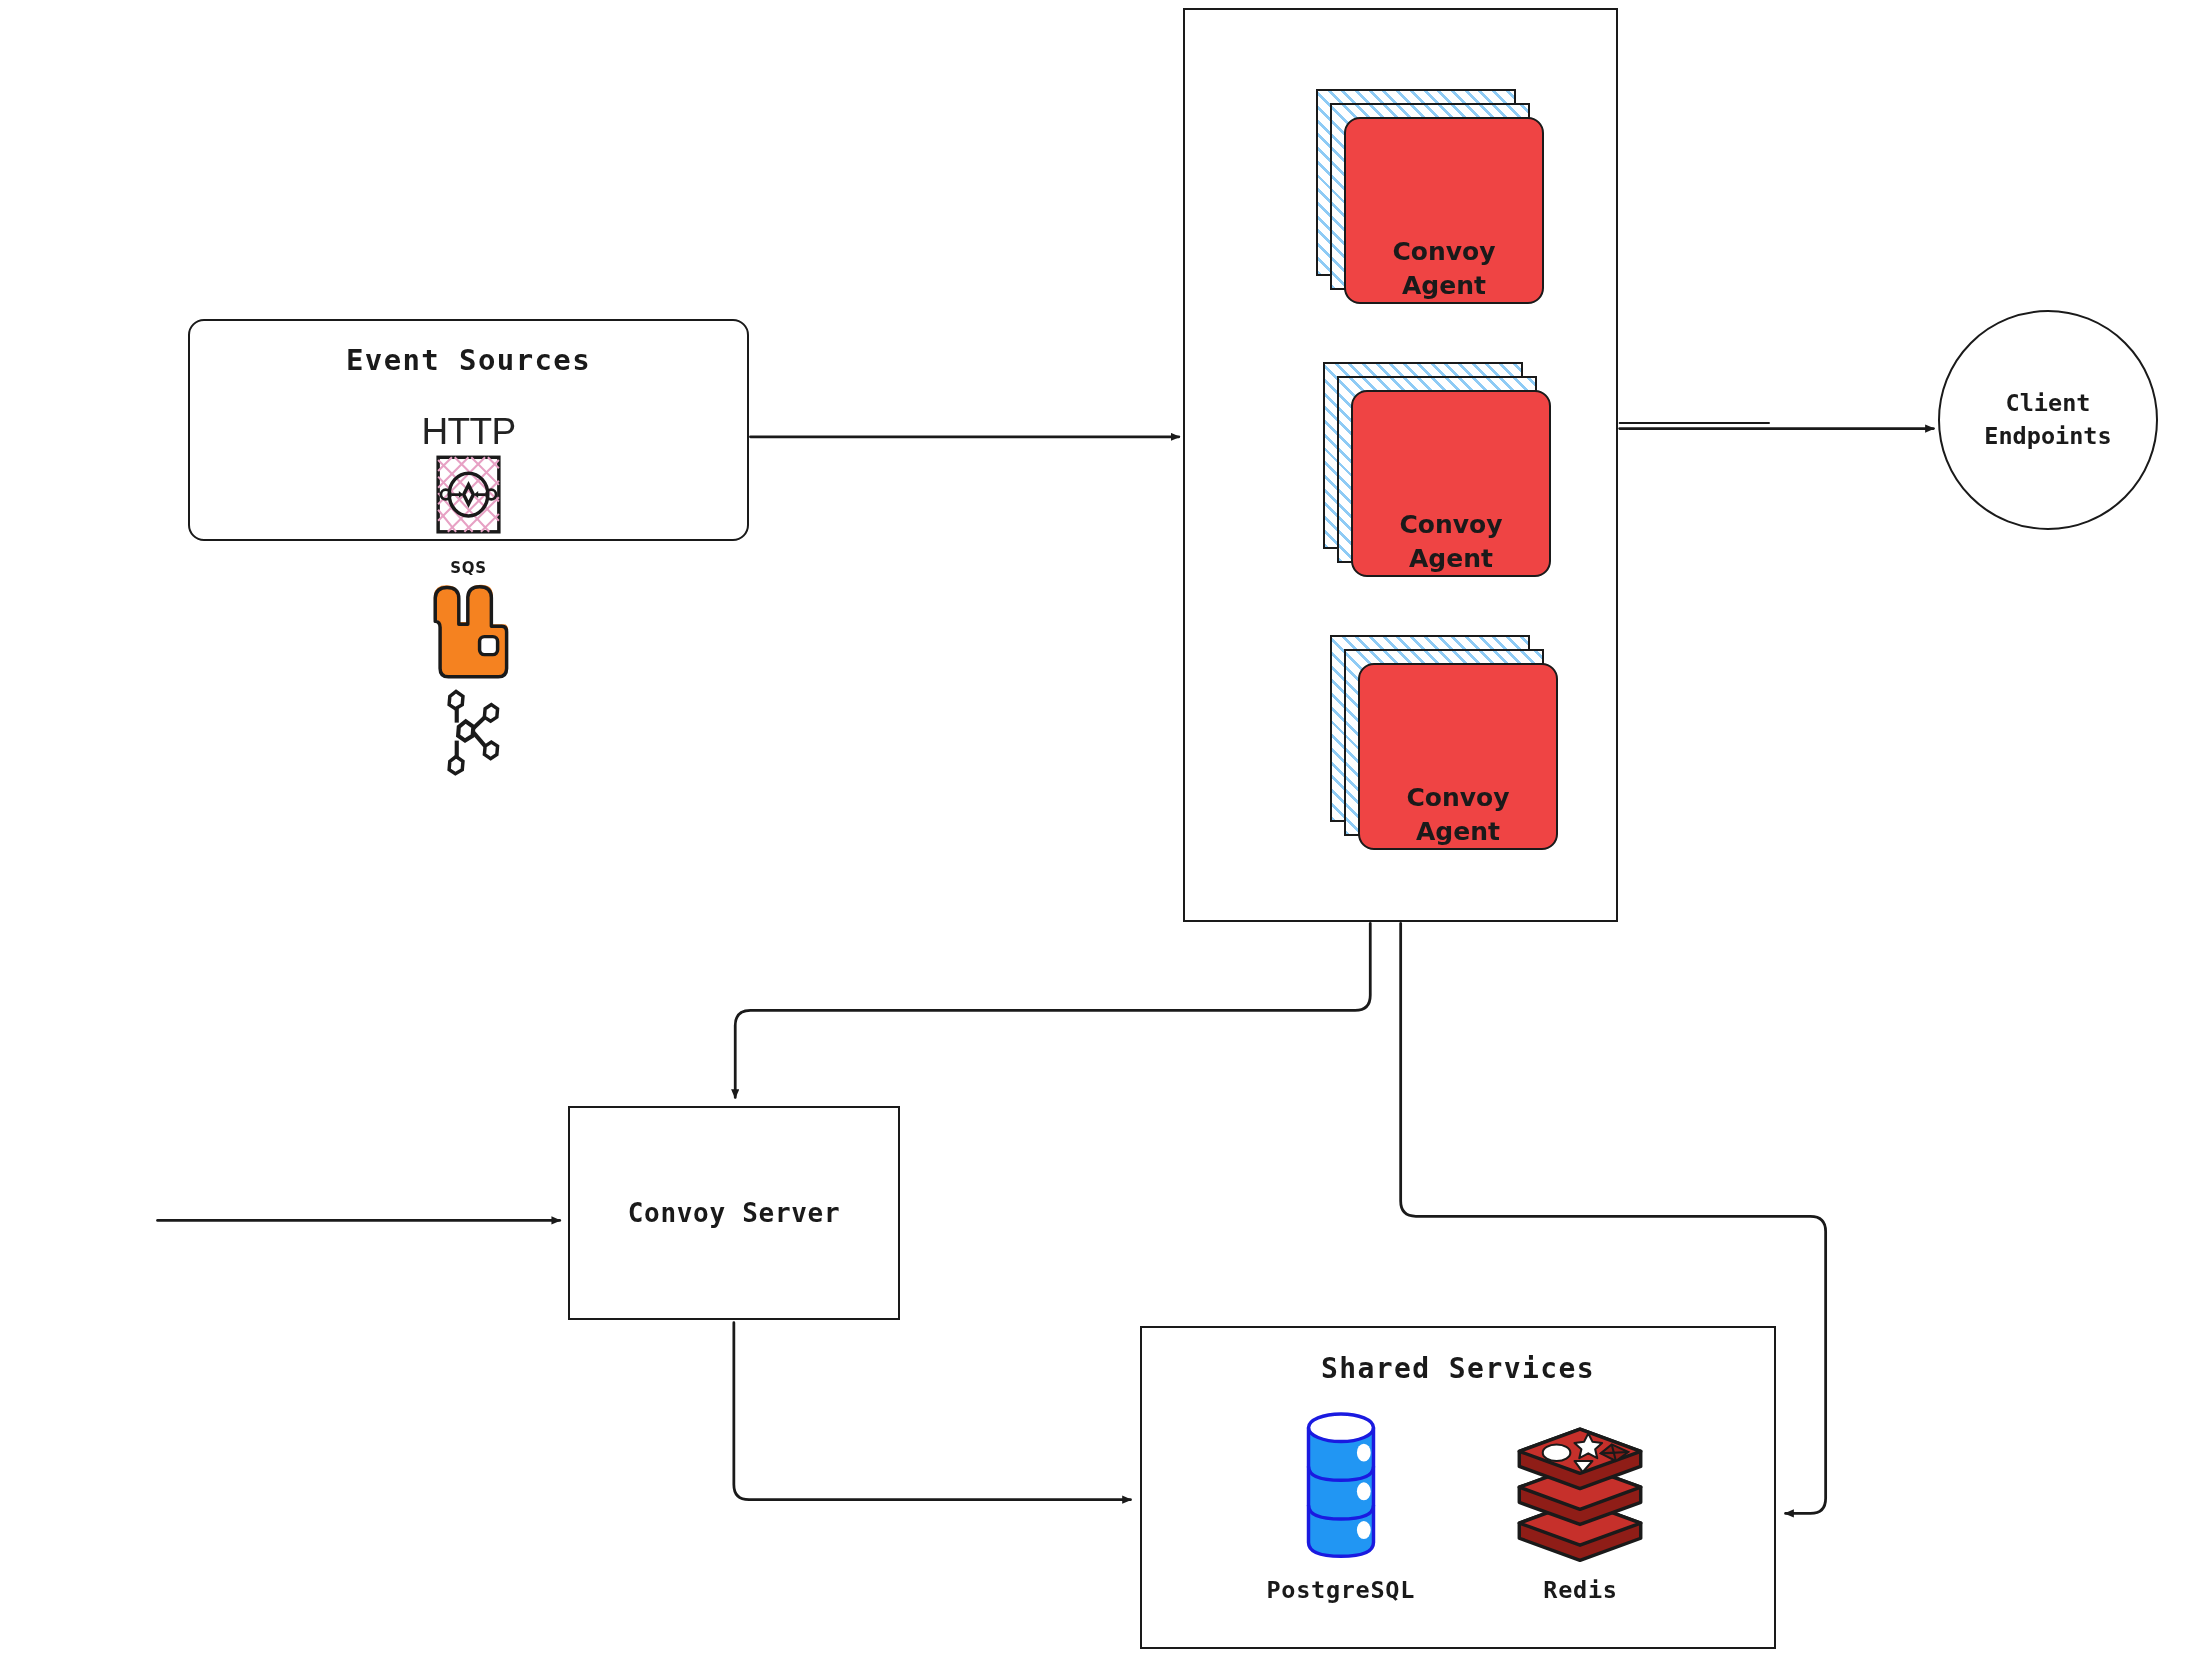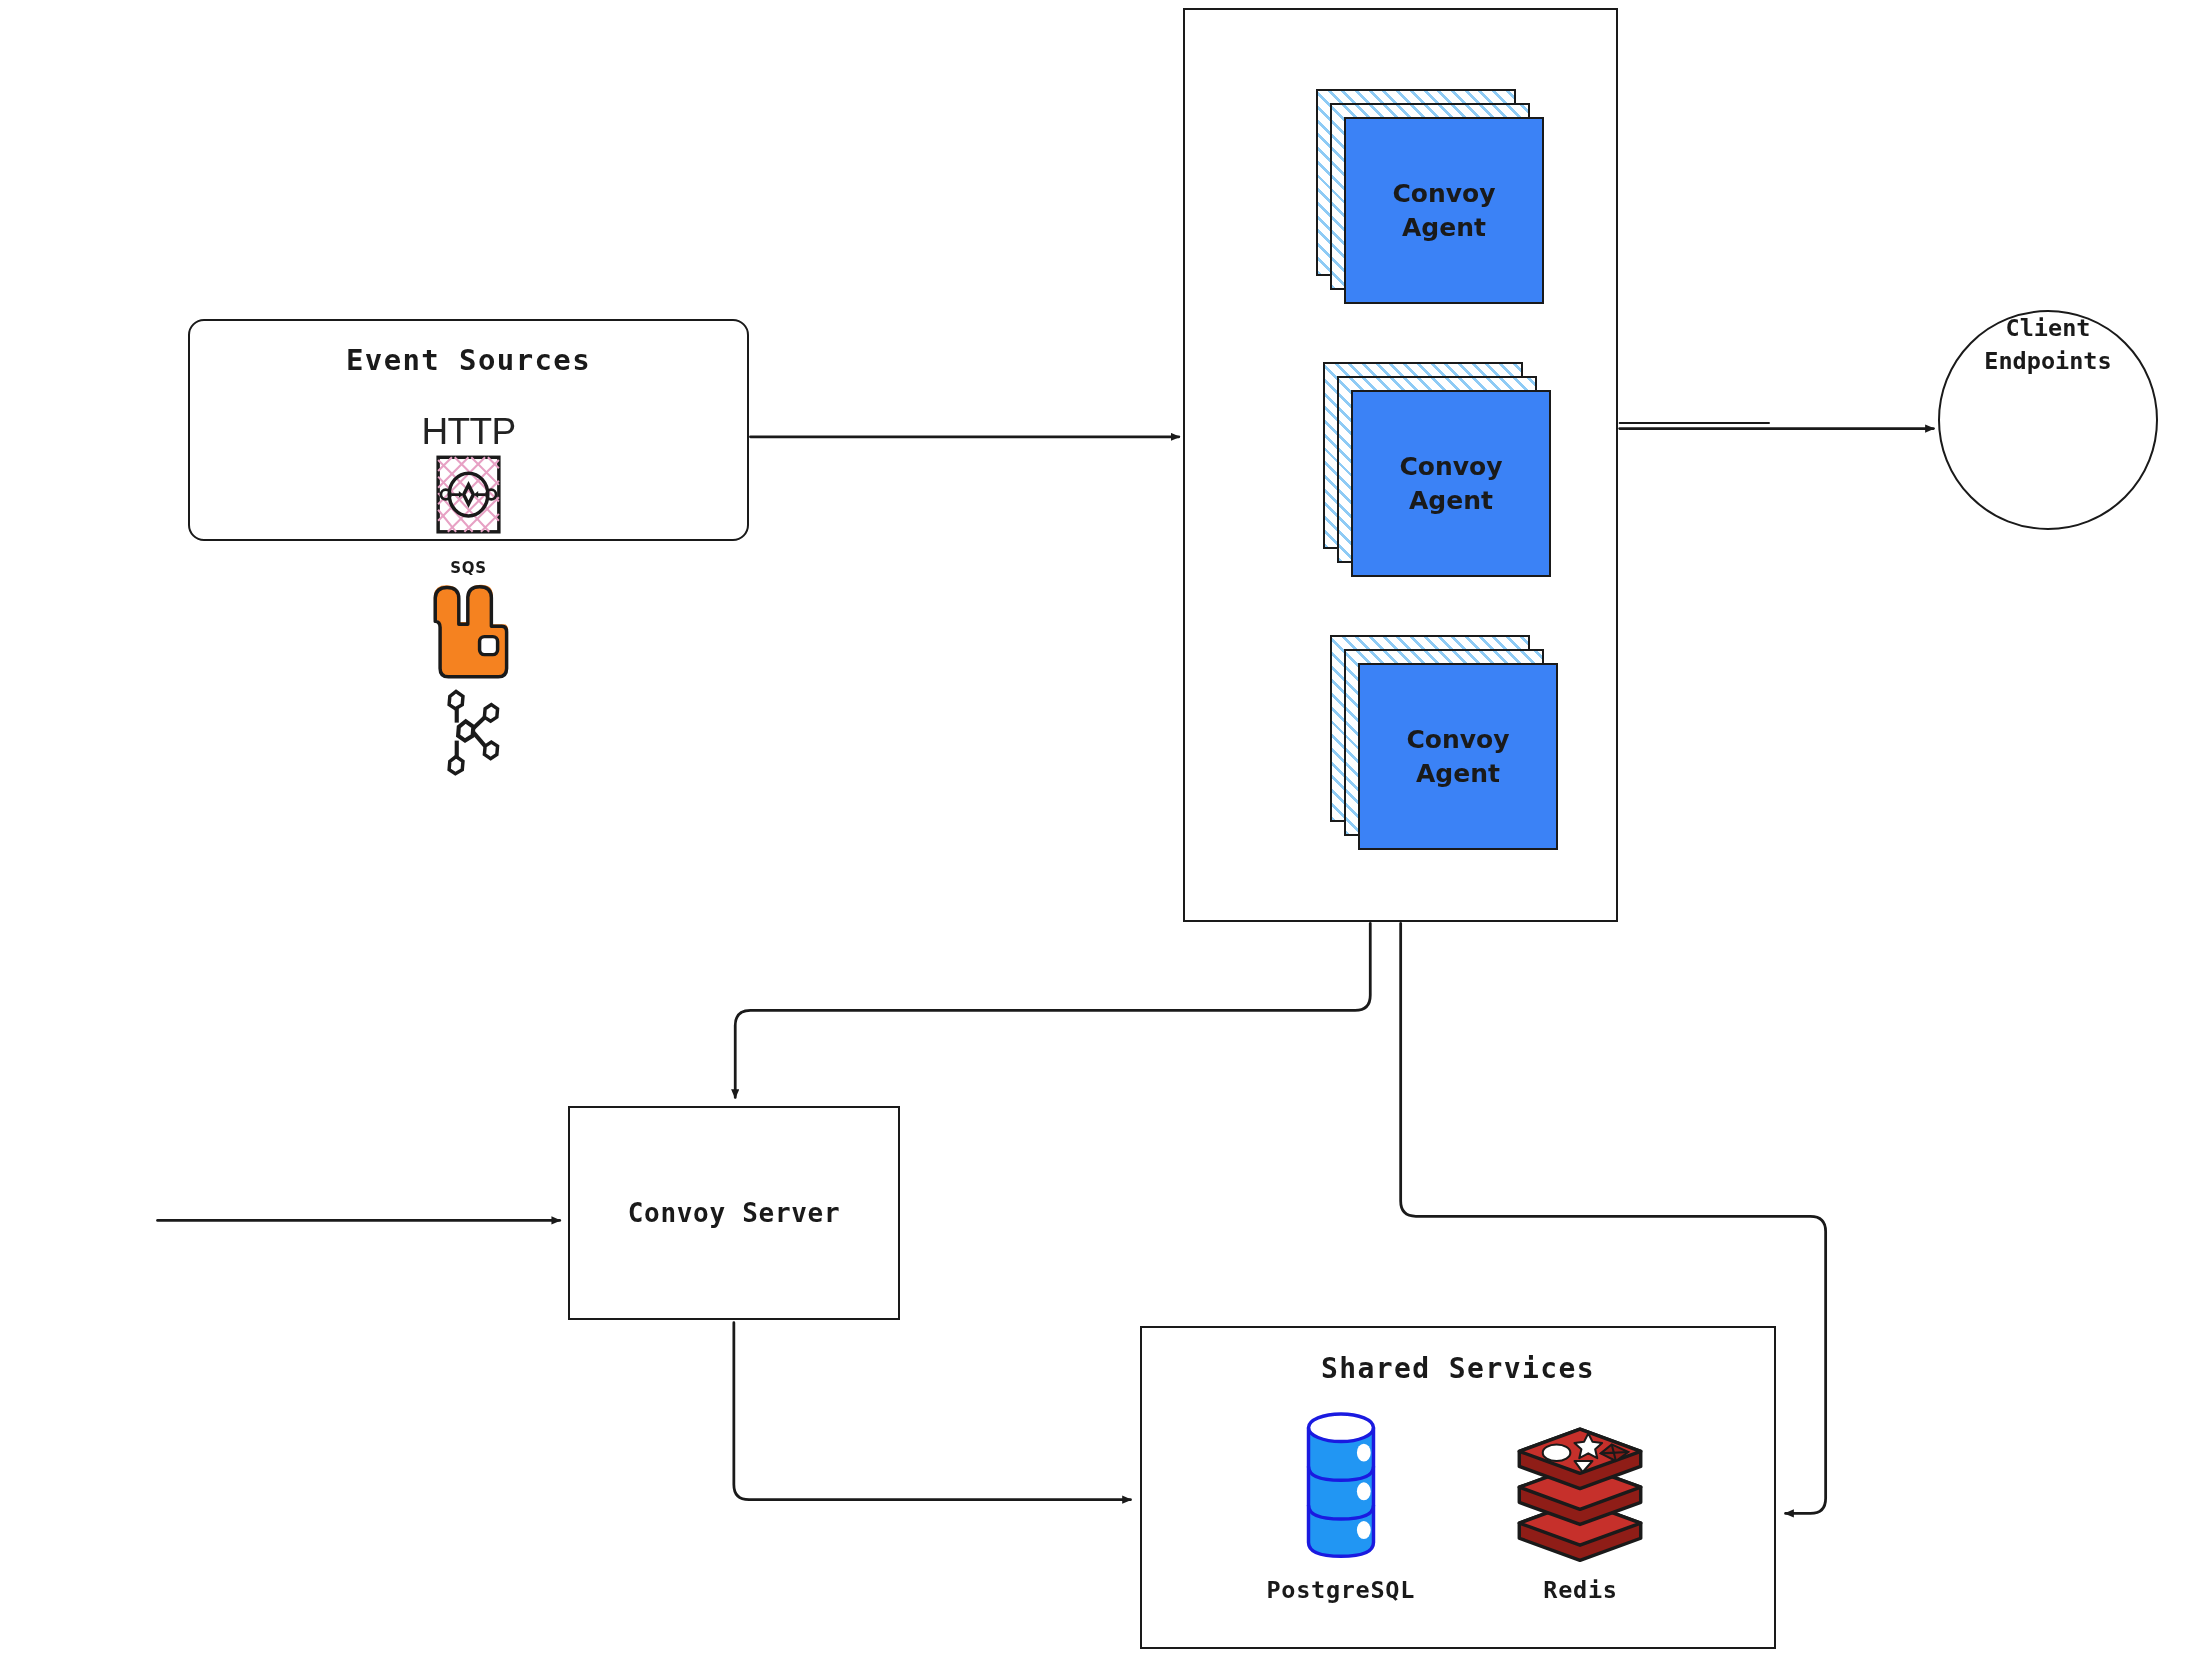--- a/index.html
+++ b/index.html
@@ -108,25 +108,26 @@
   .agent-stack .card.back1 {
     left: 14px; top: 14px;
     background-color: #ffffff;
     background-image: repeating-linear-gradient(
       45deg,
       #8ecbf5 0px, #8ecbf5 2.8px,
       #ffffff 2.8px, #ffffff 9.7px);
   }
   .agent-stack .card.front {
     left: 28px; top: 28px;
-    background: #3b82f6;
-    display: flex;
-    align-items: center;
+    background: #ef4444;
+    display: flex;
+    align-items: flex-end;
     justify-content: center;
     text-align: center;
+    border-radius: 16px;
   }
   .agent-label {
     font-family: "DejaVu Sans", sans-serif;
     font-size: 25px;
     font-weight: 600;
     color: #1a1a1a;
     line-height: 1.35;
   }
   #agent-1 { left: 131px; top: 79px; }
   #agent-2 { left: 138px; top: 352px; }
@@ -134,21 +135,21 @@
 
   
   #client-endpoints {
     position: absolute;
     left: 1938px; top: 310px;
     width: 220px; height: 220px;
     border: 2.8px solid #1a1a1a;
     border-radius: 50%;
     background: #ffffff;
     display: flex;
-    align-items: flex-start;
+    align-items: center;
     justify-content: center;
     text-align: center;
     box-sizing: border-box;
   }
   .circle-label {
     font-family: "DejaVu Sans Mono", monospace;
     font-size: 23.5px;
     font-weight: 600;
     color: #1a1a1a;
     line-height: 1.4;

